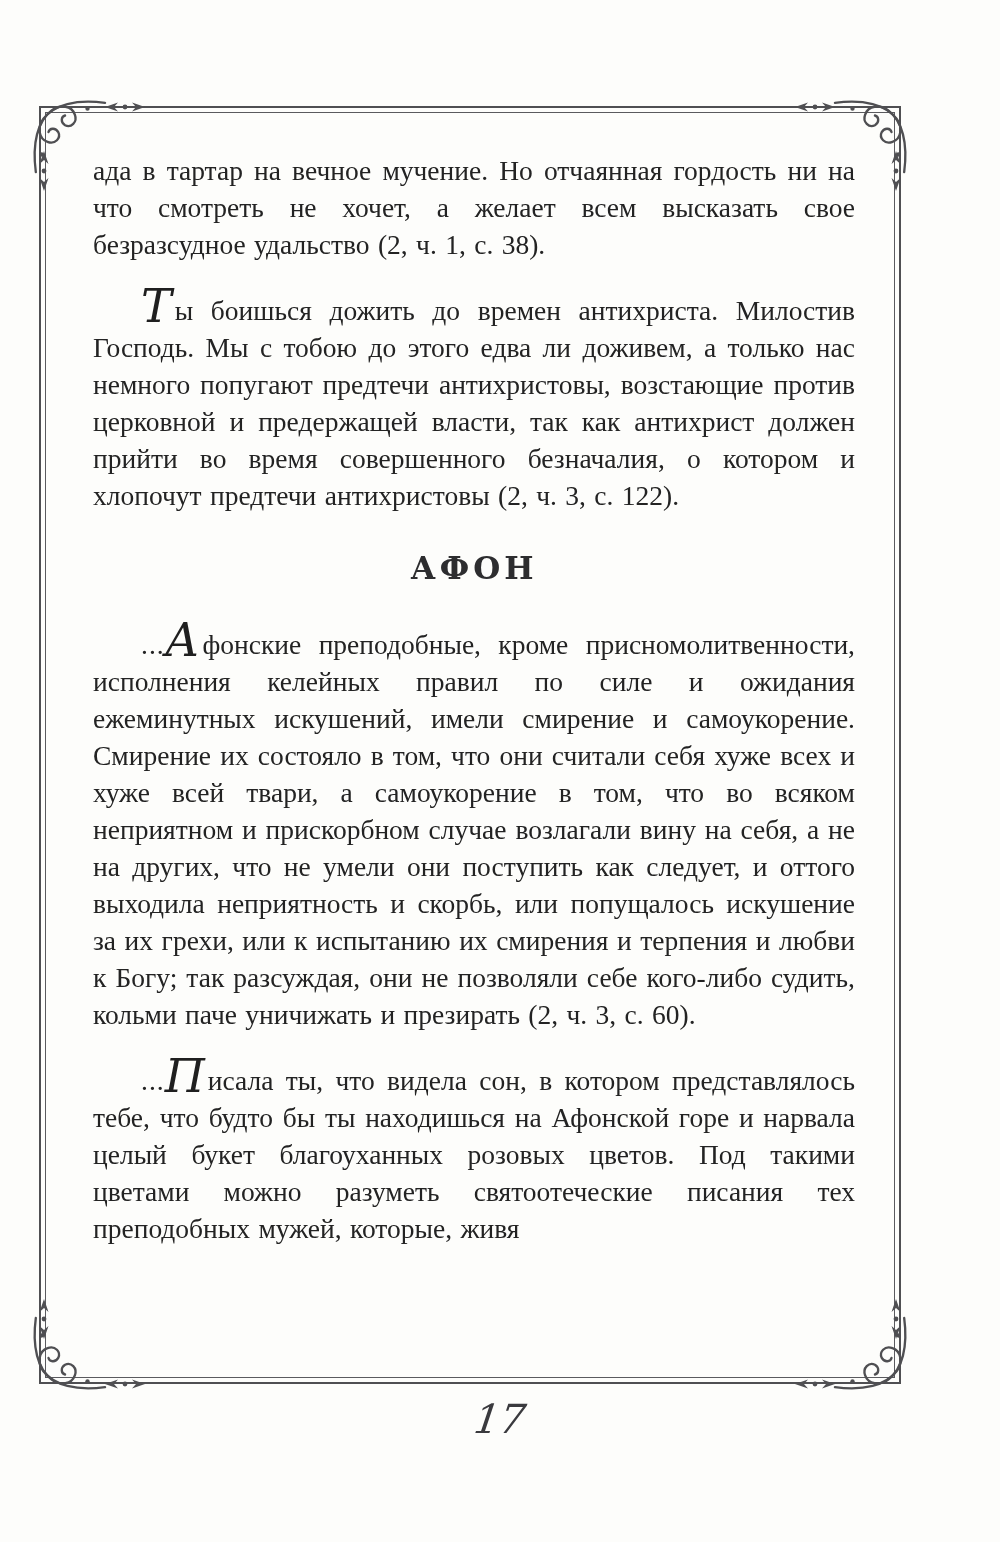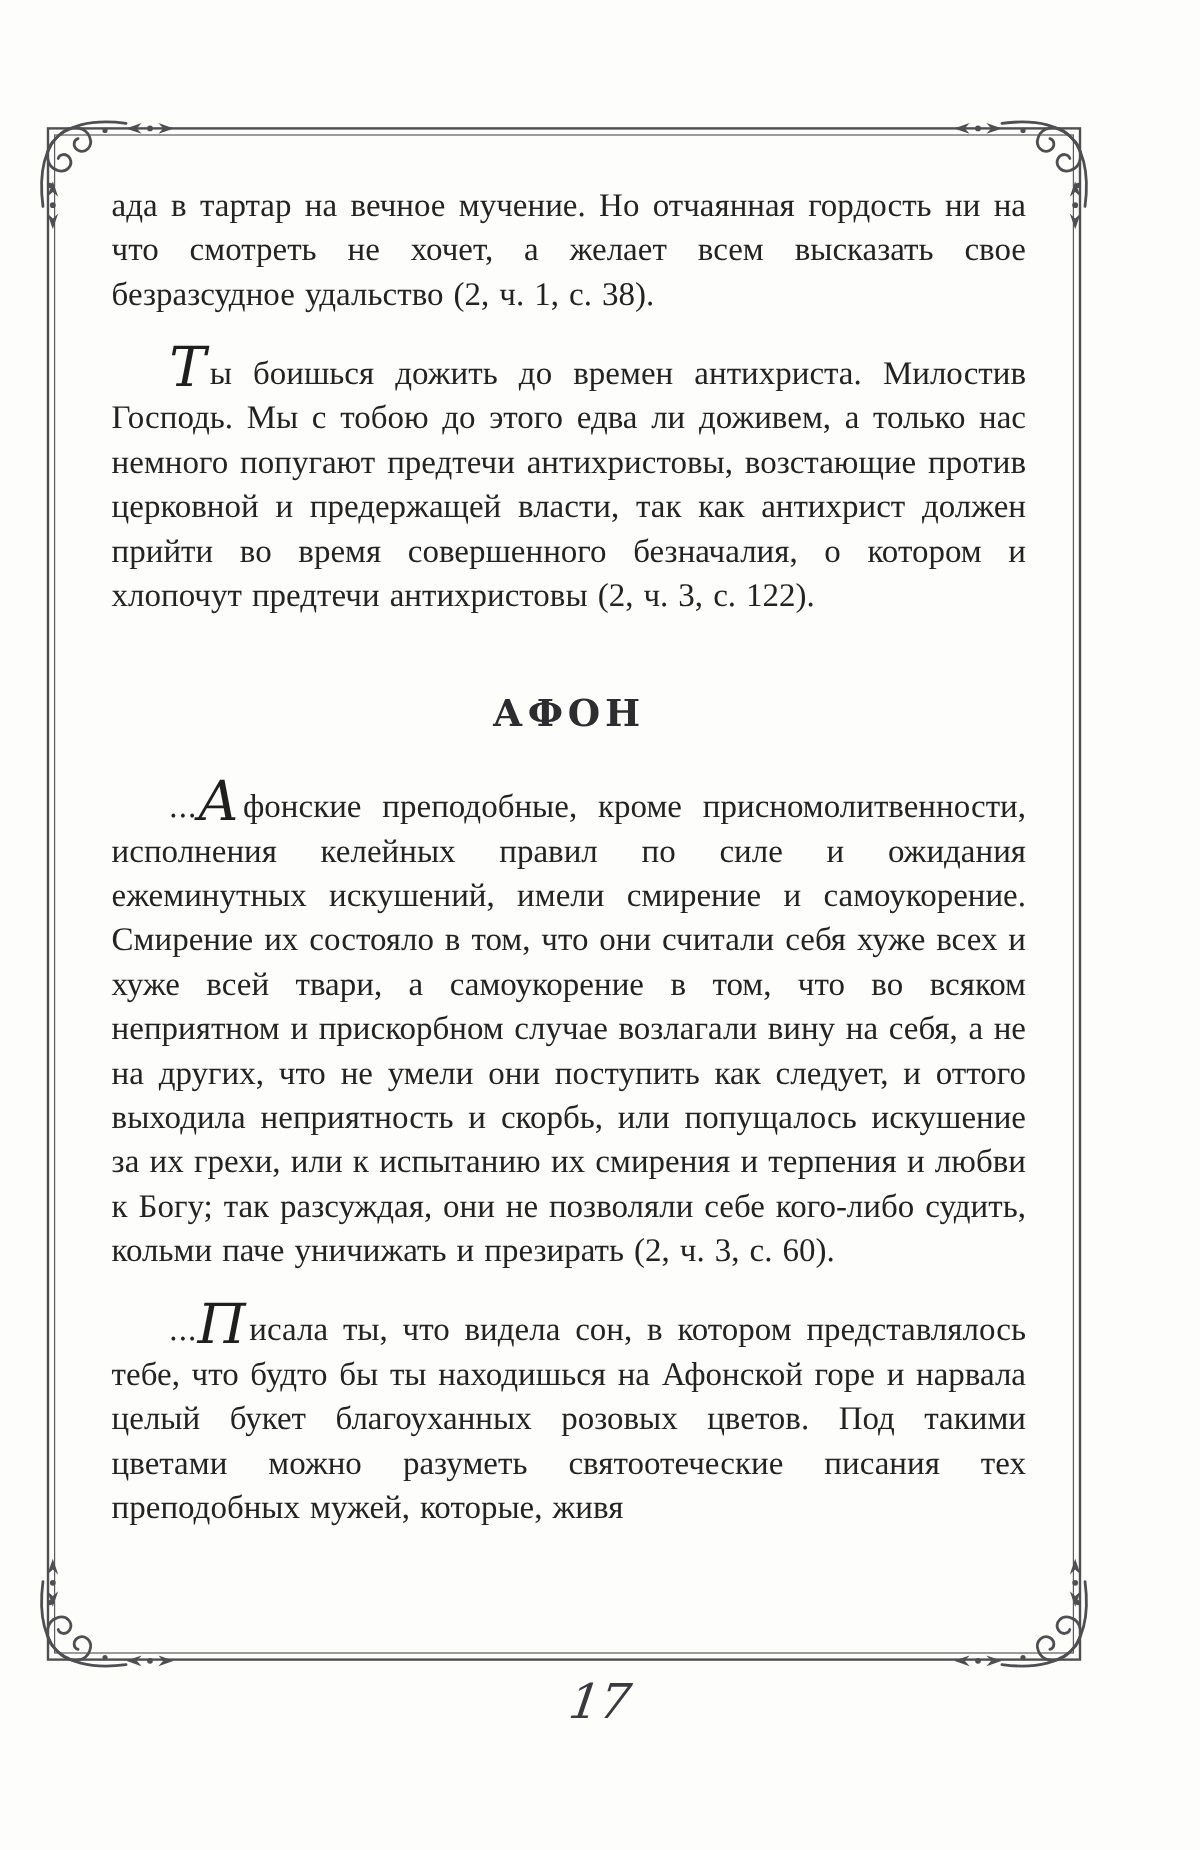--- a/index.html
+++ b/index.html
@@ -76,21 +76,21 @@
     font-weight: 500;
     font-size: 46px;
     line-height: 0;
     padding-right: 3px;
     position: relative;
     top: 2px;
     color: #1f1f1f;
   }
   .prefix { letter-spacing: 1px; }
   .heading {
-    margin: 63px 0 40px;
+    margin: 36px 0 40px;
     text-align: center;
     font-family: "DejaVu Serif", serif;
     font-weight: bold;
     font-size: 31px;
     letter-spacing: 4px;
     color: #2d2d2f;
   }
   .page-number {
     position: absolute;
     left: 0;

